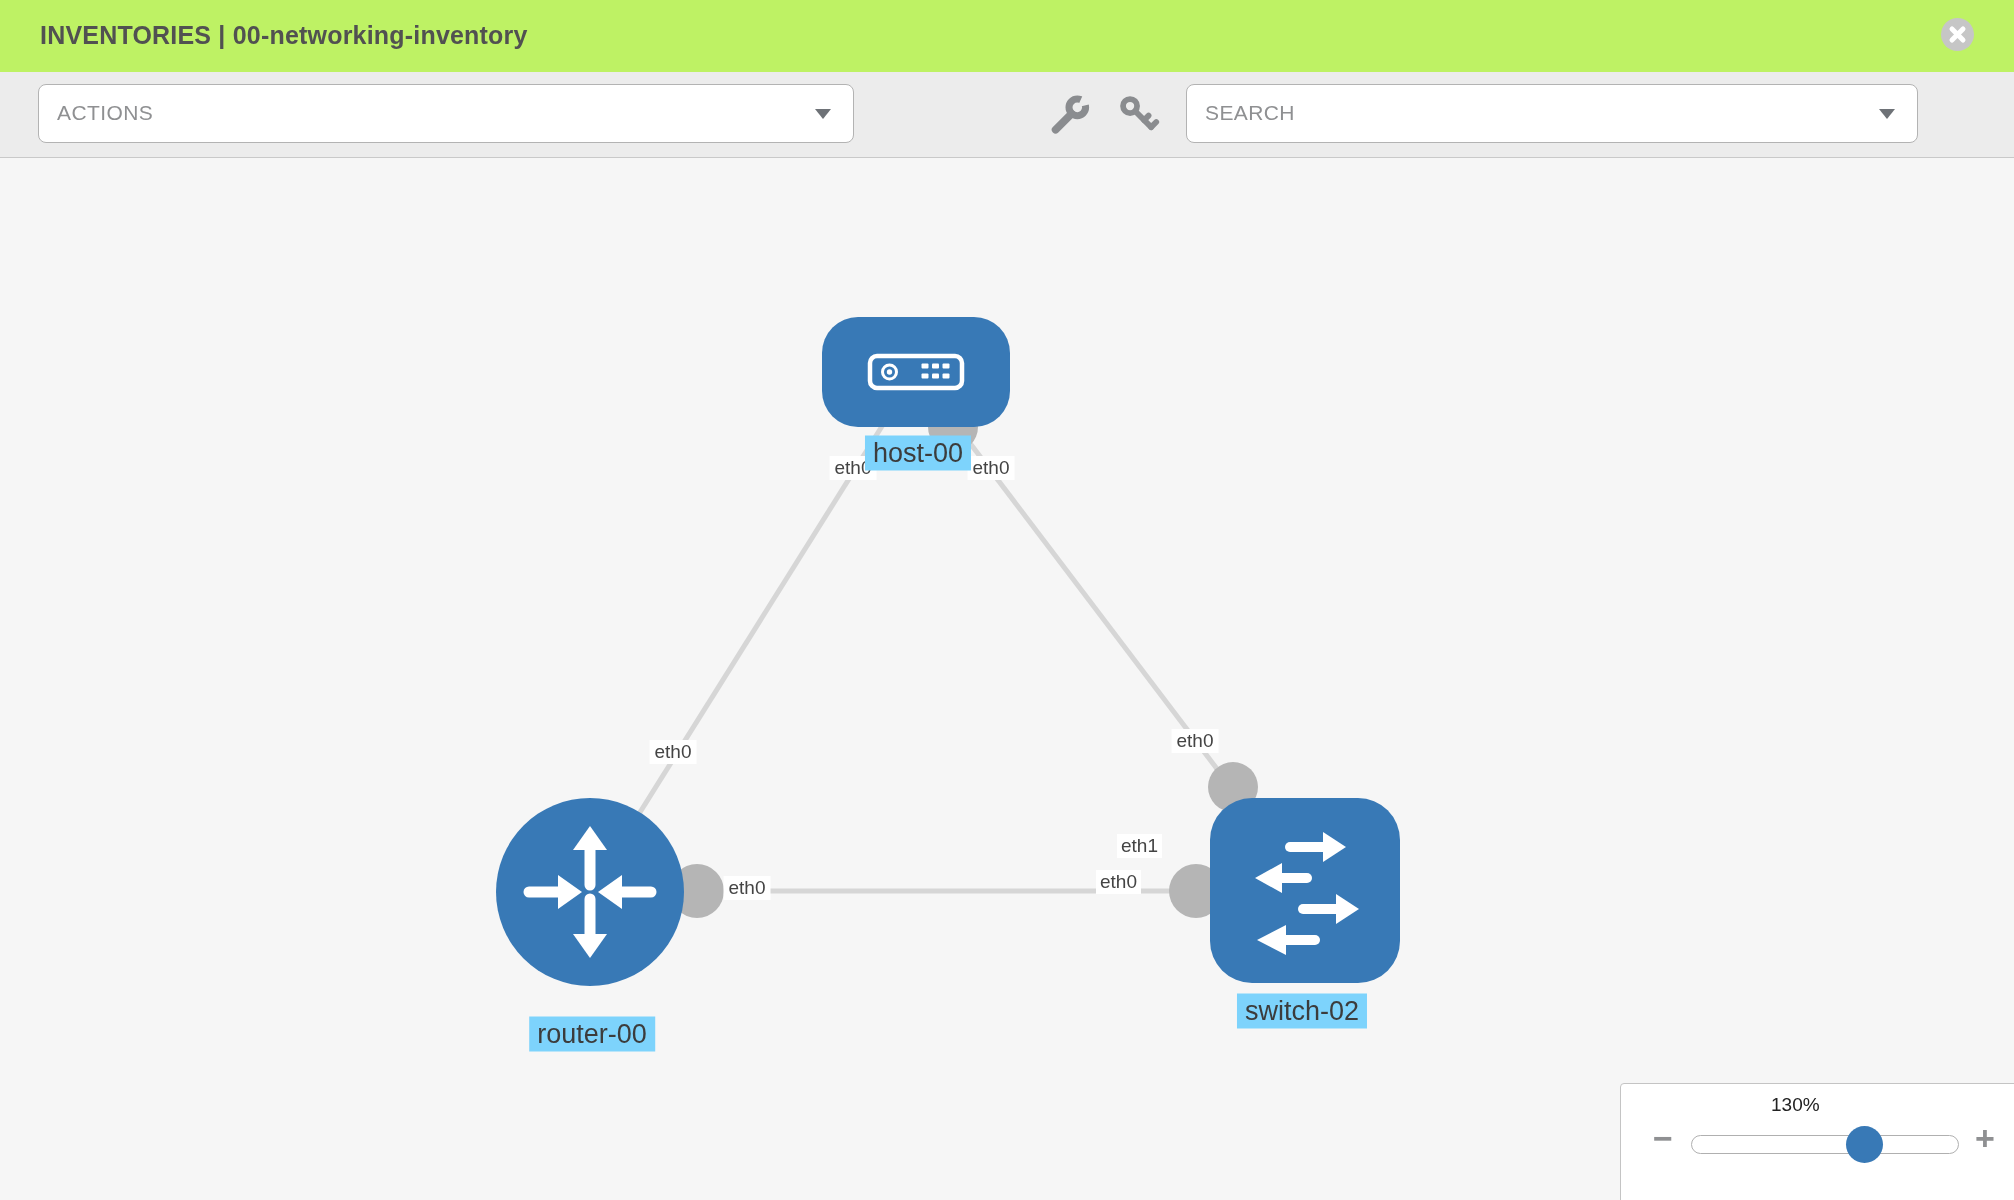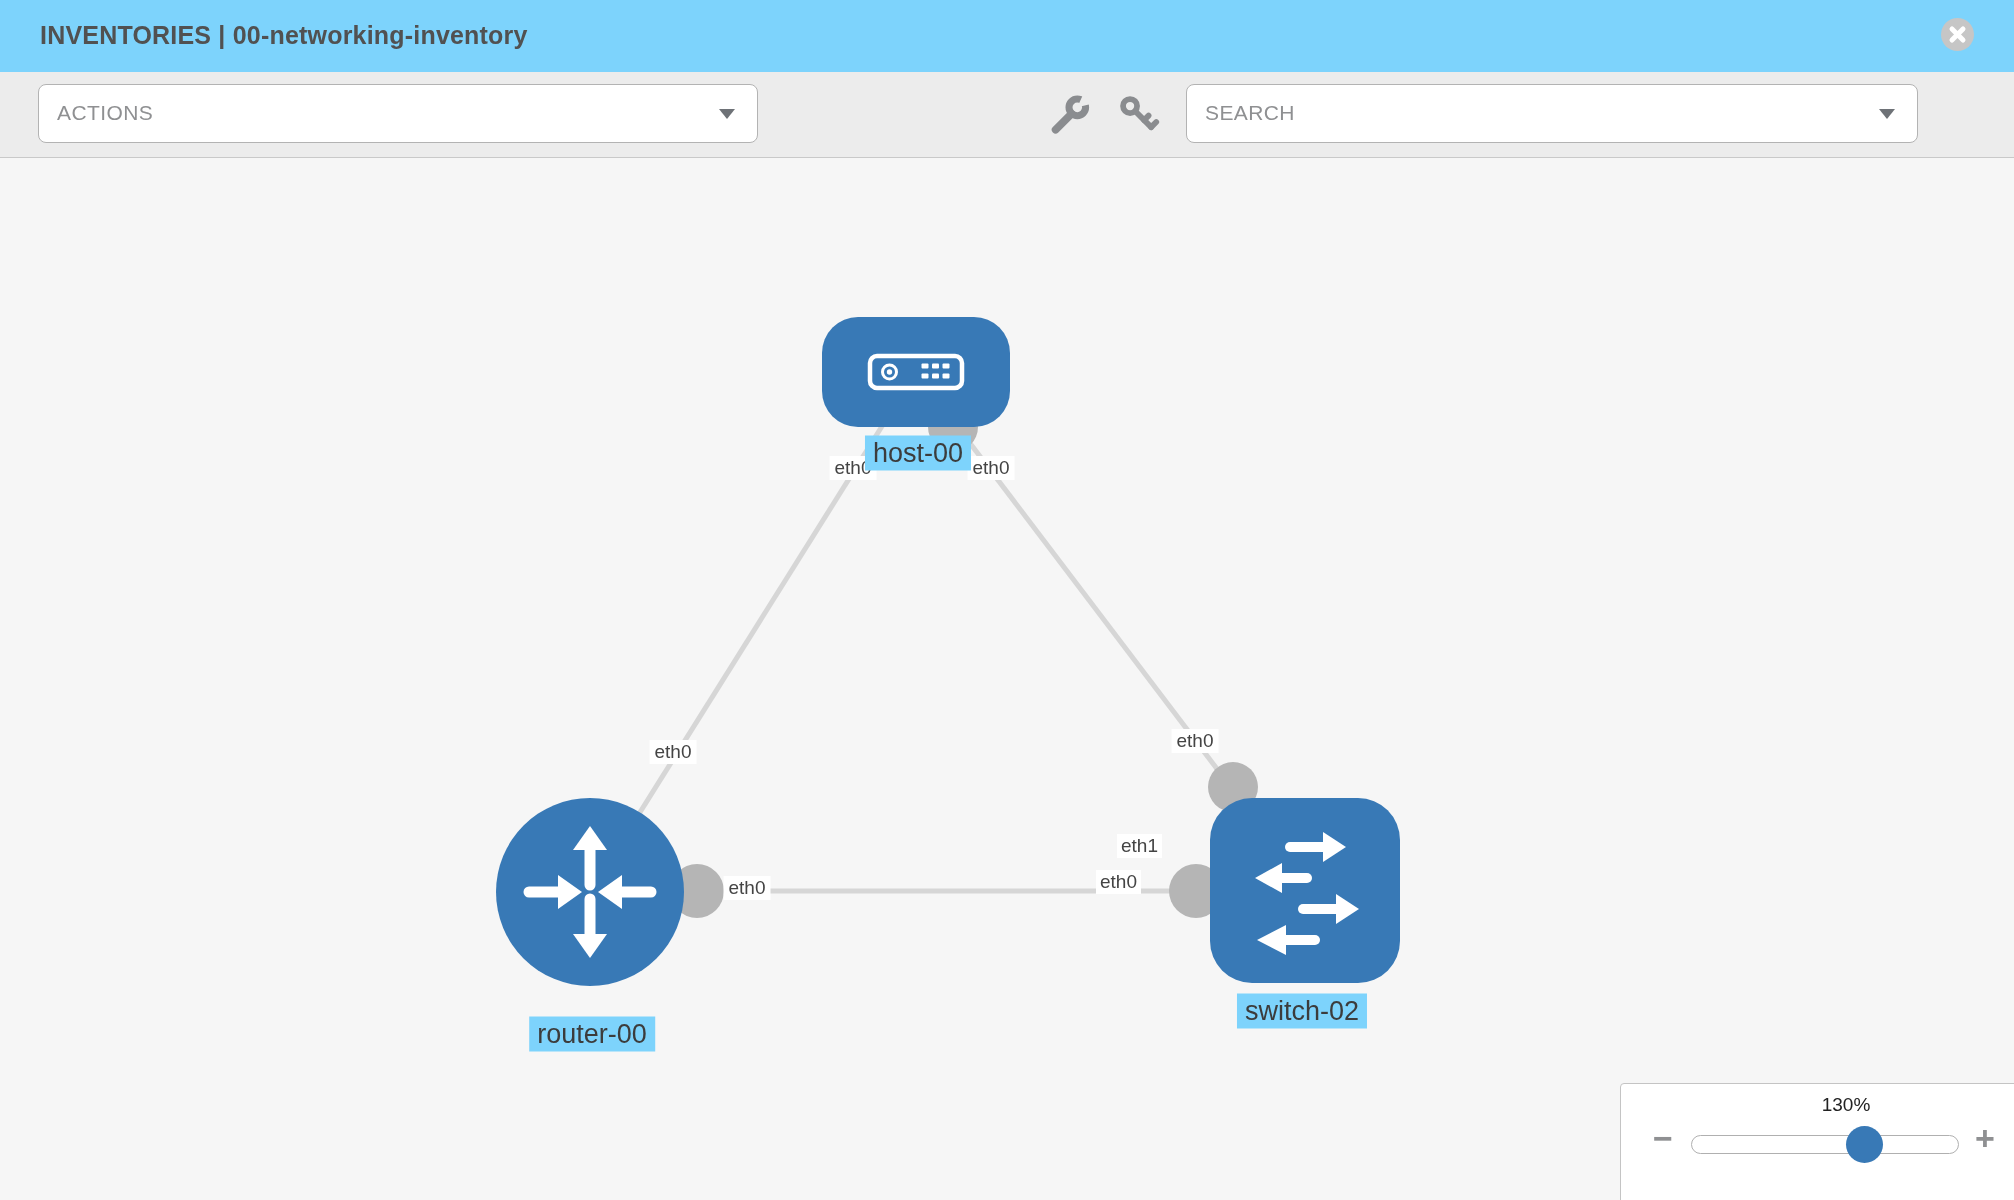--- a/index.html
+++ b/index.html
@@ -1,32 +1,32 @@
 <!DOCTYPE html>
 <html><head>
 <meta charset="utf-8">
 <style>
   * { margin:0; padding:0; box-sizing:border-box; }
   html,body { width:2014px; height:1200px; overflow:hidden;
     font-family:"Liberation Sans", sans-serif; background:#ffffff; }
 
   
   .header { position:absolute; left:0; top:0; width:2014px; height:88px;
-    background:#7dd3fc; border-bottom:1px solid #dadada; }
+    background:#bef264; border-bottom:1px solid #dadada; }
   .title { position:absolute; left:40px; top:0; line-height:71px;
     font-size:25px; font-weight:bold; color:#515151; letter-spacing:.2px; }
   .close-btn { position:absolute; left:1941px; top:18px; width:33px; height:33px;
     border-radius:50%; background:#c6c6c6; cursor:pointer; }
 
   
   .toolbar { position:absolute; left:0; top:72px; width:2014px; height:86px;
     background:#ececec; border-bottom:1px solid #c9c9c9; }
   .dropdown { position:absolute; top:12px; height:59px; background:#ffffff;
     border:1.5px solid #b3b3b3; border-radius:8px; cursor:pointer; }
-  .dd-actions { left:38px;  width:720px; }
+  .dd-actions { left:38px;  width:816px; }
   .dd-search  { left:1186px; width:732px; }
   .dd-label { position:absolute; left:18px; top:0; line-height:56px;
     font-size:21px; color:#8f9092; letter-spacing:.4px; }
   .caret { position:absolute; right:22px; top:24px; width:0; height:0;
     border-left:8px solid transparent; border-right:8px solid transparent;
     border-top:10px solid #6e7277; }
   .tool-btn { position:absolute; top:20px; width:46px; height:46px; cursor:pointer; }
   .tb-wrench { left:1046px; } .tb-key { left:1116px; }
 
   
@@ -40,21 +40,21 @@
   .if-label { position:absolute; transform:translate(-50%,-50%);
     background:#ffffff; color:#444444; font-size:19px; padding:1px 5px;
     white-space:nowrap; }
   .if-label-abs { position:absolute; background:#ffffff; color:#444444;
     font-size:19px; padding:1px 4px; white-space:nowrap; }
 
   
   .zoom-panel { position:absolute; left:1620px; top:925px; width:420px; height:150px;
     background:#ffffff; border:1px solid #c4c4c4; border-radius:4px; }
   .zoom-value { position:absolute; left:150px; top:10px; width:150px;
-    text-align:center; font-size:19px; color:#222222; }
+    text-align:left; font-size:19px; color:#222222; }
   .zoom-btn { position:absolute; top:36px; width:36px; height:36px; text-align:center;
     font-size:34px; font-weight:bold; color:#8f9092; line-height:36px; cursor:pointer;
     user-select:none; }
   .zb-minus { left:24px; } .zb-plus { left:346px; }
   .zoom-track { position:absolute; left:70px; top:51px; width:268px; height:19px;
     background:#ffffff; border:1.5px solid #b0b0b0; border-radius:10px; cursor:pointer; }
   .zoom-knob { position:absolute; left:225px; top:42px; width:37px; height:37px;
     border-radius:50%; background:#3879b6; cursor:grab; }
 </style>
 </head>

